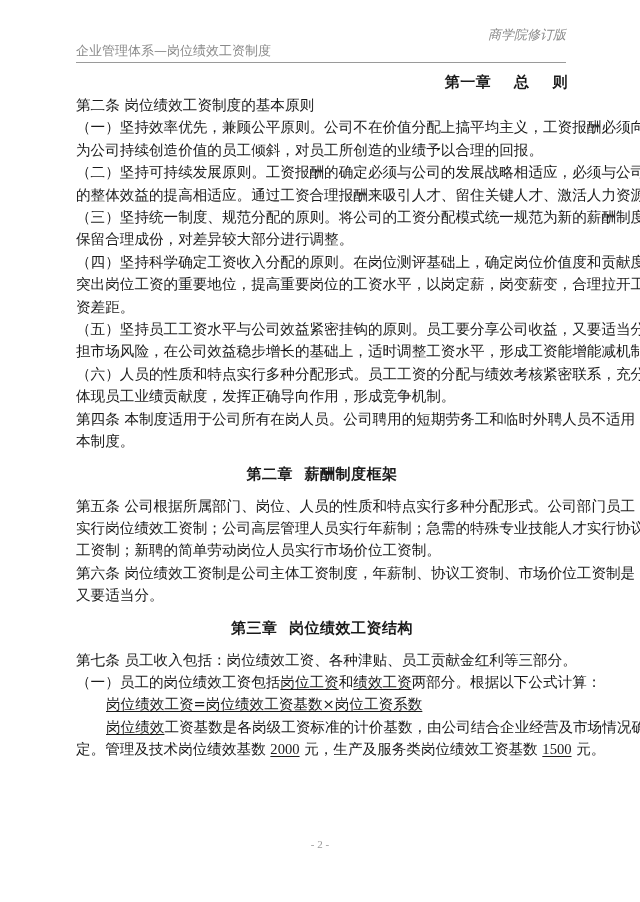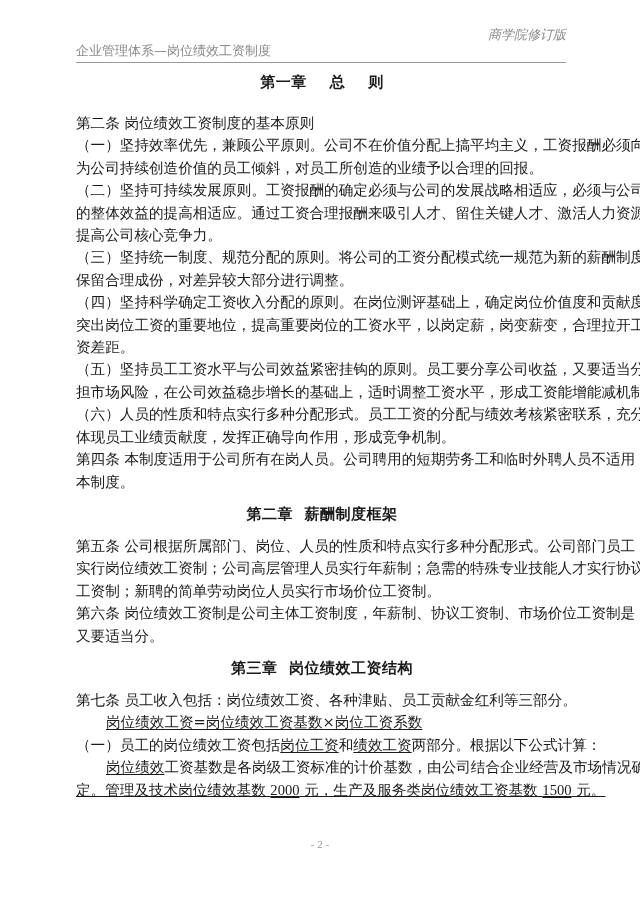--- a/index.html
+++ b/index.html
@@ -43,22 +43,23 @@
       width: 492px;
     }
     .chapter-title {
       text-align: center;
       font-weight: bold;
       font-size: 15px;
       line-height: 22px;
       letter-spacing: 0.5px;
     }
     .chapter-title.first {
-      margin-bottom: 19px;
+      margin-bottom: 1px;
       word-spacing: 0;
+      text-align: right;
     }
     .chapter-title.spaced {
       margin-top: 10px;
       margin-bottom: 10px;
     }
     .line {
       display: block;
       white-space: nowrap;
       font-size: 14.6px;
       line-height: 22.4px;
@@ -98,21 +99,20 @@
   <div>
     <span class="line">第二条  岗位绩效工资制度的基本原则</span>
 
     <div>
       <span class="line">（一）坚持效率优先，兼顾公平原则。公司不在价值分配上搞平均主义，工资报酬必须向</span>
       <span class="line">为公司持续创造价值的员工倾斜，对员工所创造的业绩予以合理的回报。</span>
     </div>
     <div>
       <span class="line">（二）坚持可持续发展原则。工资报酬的确定必须与公司的发展战略相适应，必须与公司</span>
       <span class="line">的整体效益的提高相适应。通过工资合理报酬来吸引人才、留住关键人才、激活人力资源，</span>
-      <span class="line">提高公司核心竞争力。</span>
     </div>
     <div>
       <span class="line">（三）坚持统一制度、规范分配的原则。将公司的工资分配模式统一规范为新的薪酬制度，</span>
       <span class="line">保留合理成份，对差异较大部分进行调整。</span>
     </div>
     <div>
       <span class="line">（四）坚持科学确定工资收入分配的原则。在岗位测评基础上，确定岗位价值度和贡献度，</span>
       <span class="line">突出岗位工资的重要地位，提高重要岗位的工资水平，以岗定薪，岗变薪变，合理拉开工</span>
       <span class="line">资差距。</span>
     </div>
@@ -142,23 +142,23 @@
 
   <div>
     <span class="line">第六条  岗位绩效工资制是公司主体工资制度，年薪制、协议工资制、市场价位工资制是</span>
     <span class="line">又要适当分。</span>
   </div>
 
   <div class="chapter-title spaced" style="white-space:pre;">第三章  岗位绩效工资结构</div>
 
   <span class="line">第七条  员工收入包括：岗位绩效工资、各种津贴、员工贡献金红利等三部分。</span>
 
+  <span class="line"><span>（一）员工的岗位绩效工资包括</span><span class="u">岗位工资</span><span>和</span><span class="u">绩效工资</span><span>两部分。根据以下公式计算：</span></span>
+
   <span class="line indent2"><span class="u">岗位绩效工资=岗位绩效工资基数×岗位工资系数</span></span>
-
-  <span class="line"><span>（一）员工的岗位绩效工资包括</span><span class="u">岗位工资</span><span>和</span><span class="u">绩效工资</span><span>两部分。根据以下公式计算：</span></span>
 
   <span class="line indent2"><span class="u">岗位绩效</span><span>工资基数是各岗级工资标准的计价基数，由公司结合企业经营及市场情况确</span></span>
 
-  <span class="line" style="white-space:pre;text-decoration:underline;"><span>定。管理及技术岗位绩效基数 </span><span class="u num">2000</span><span> 元，生产及服务类岗位绩效工资基数 </span><span class="u num">1500</span><span> 元。</span></span>
+  <span class="line" style="white-space:pre;"><span>定。管理及技术岗位绩效基数 </span><span class="u num">2000</span><span> 元，生产及服务类岗位绩效工资基数 </span><span class="u num">1500</span><span> 元。</span></span>
 
 </div>
 
 <div class="page-number">- 2 -</div>
 
 </body></html>

